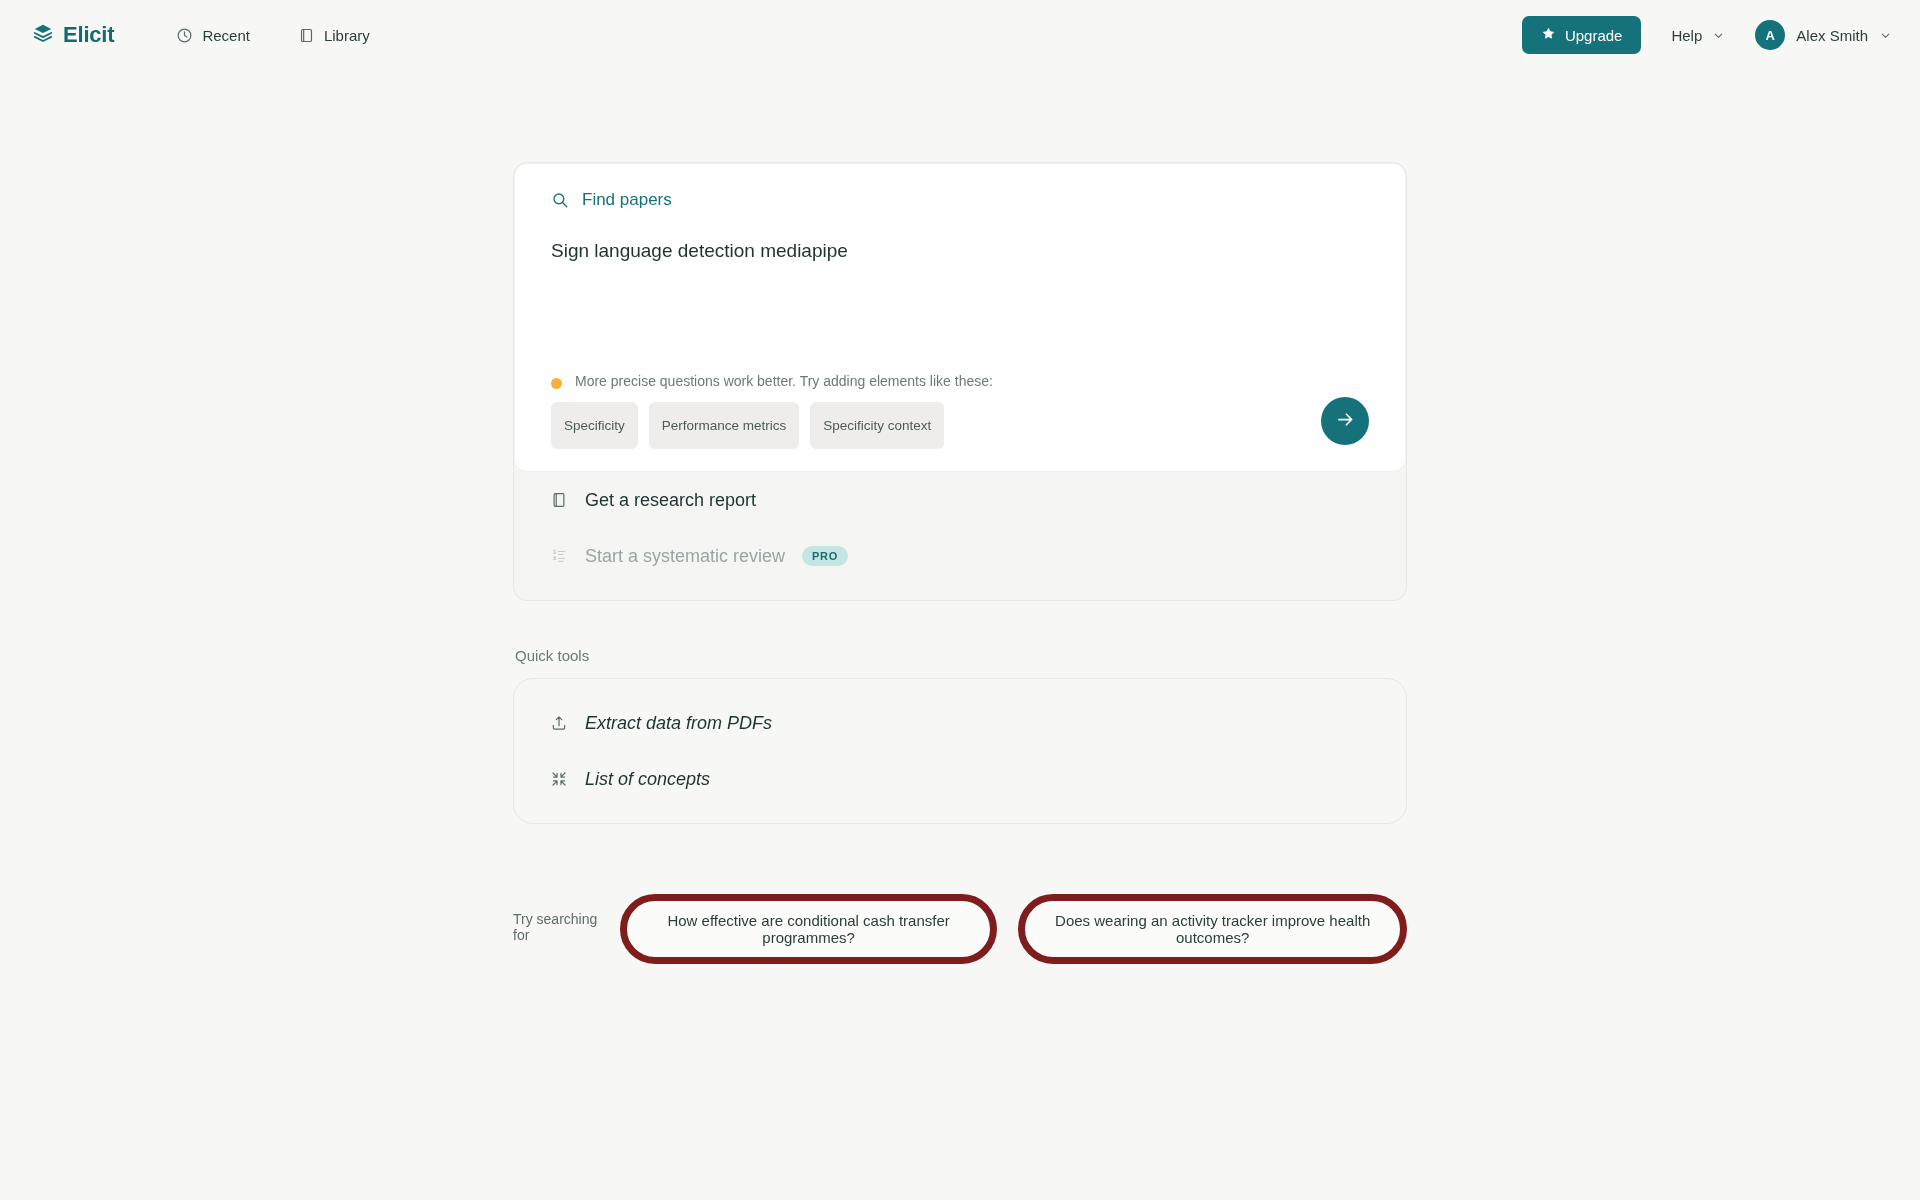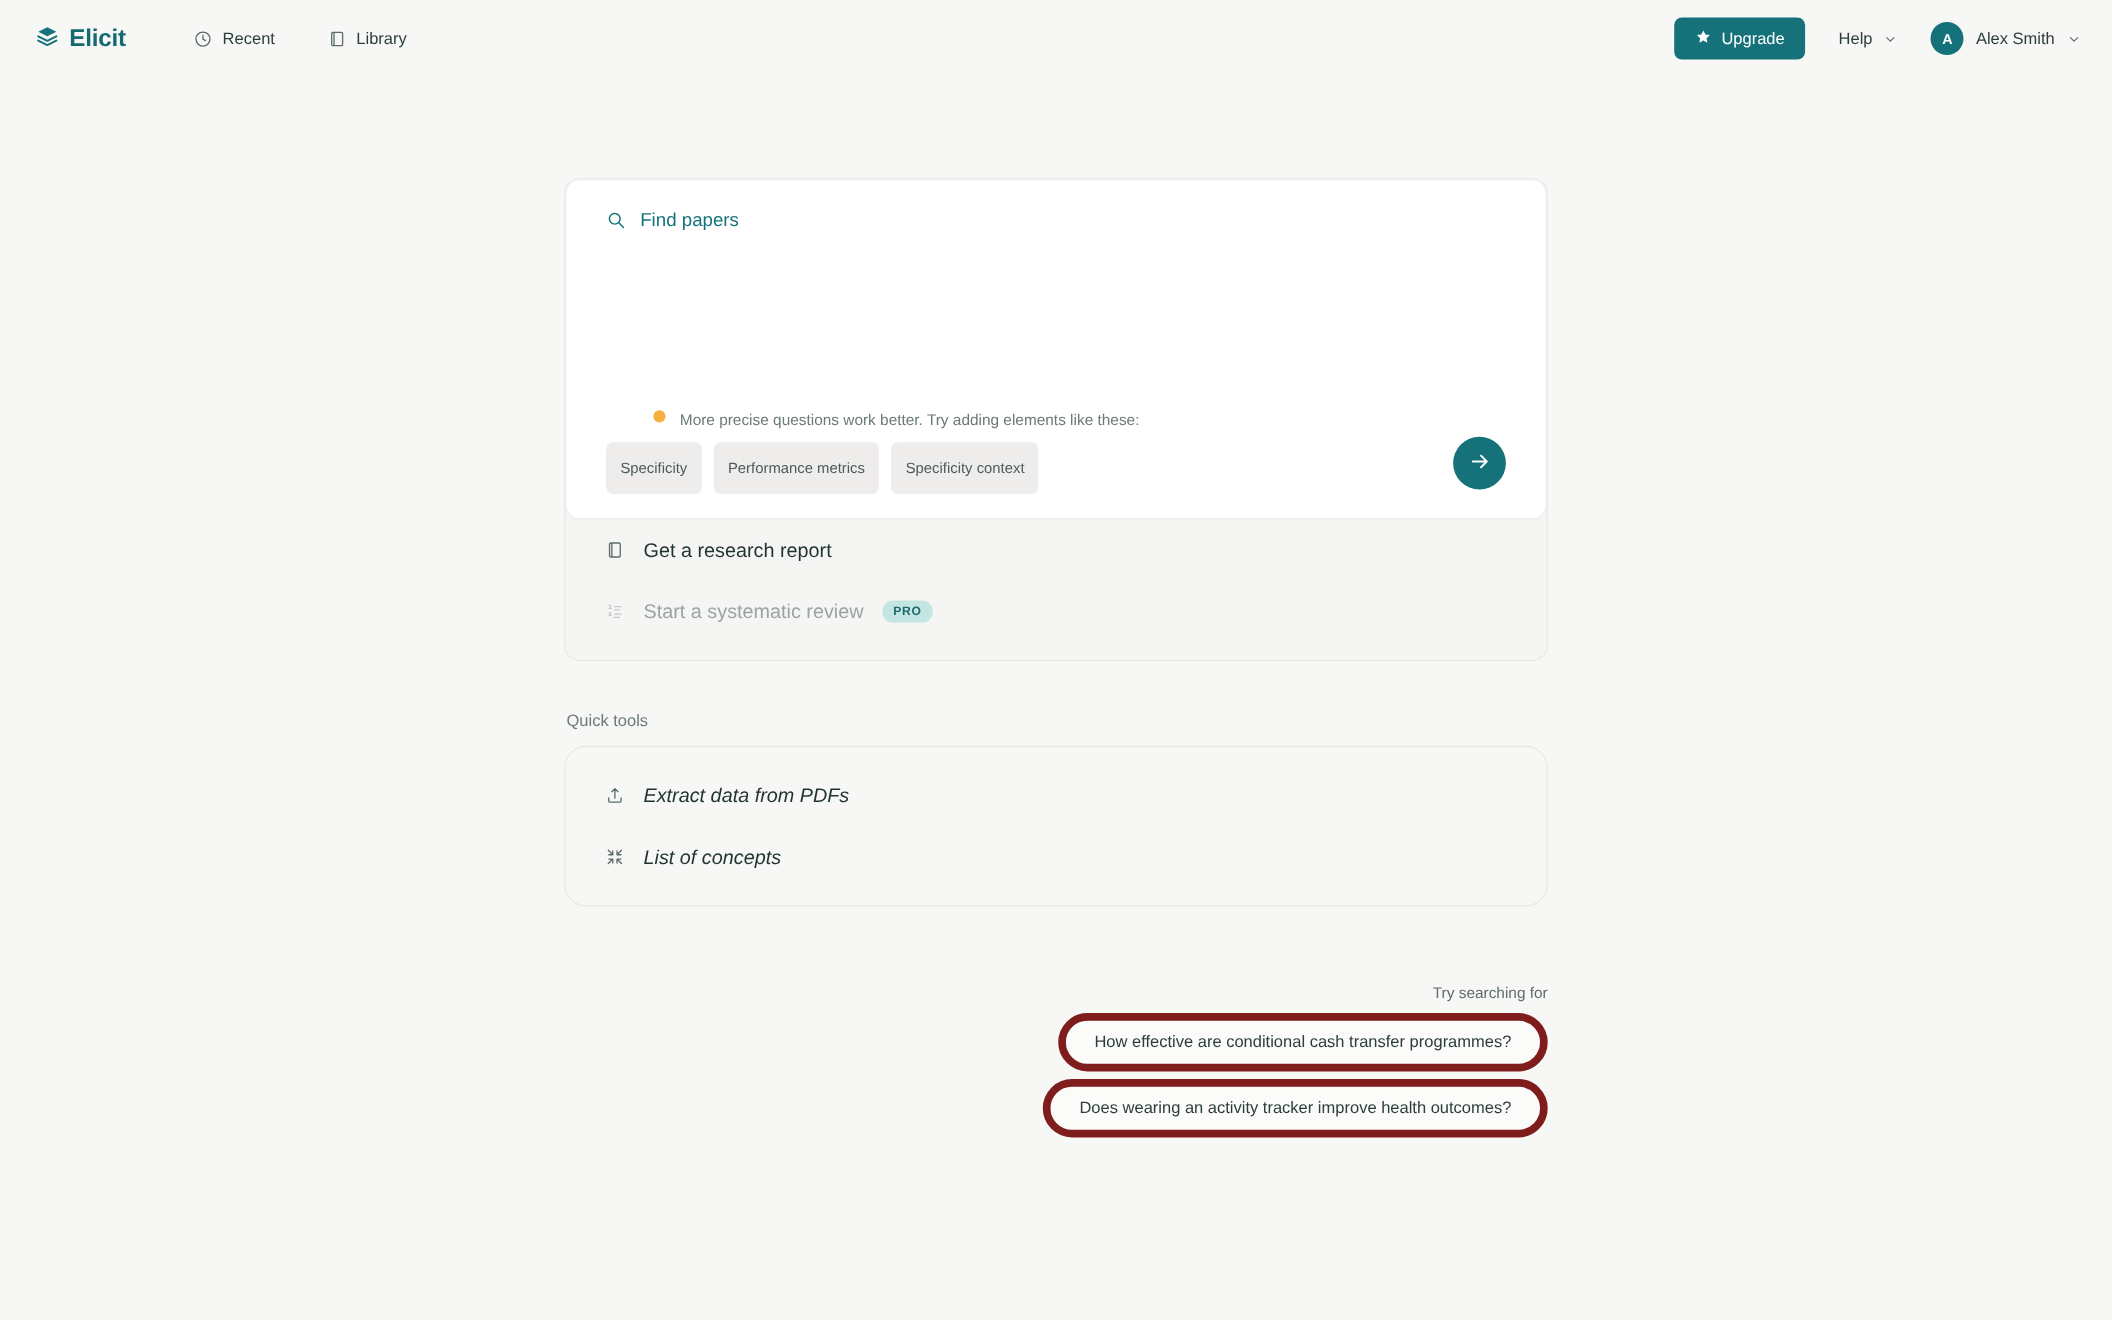--- a/index.html
+++ b/index.html
@@ -148,25 +148,24 @@
   .hint-row {
     margin-top: auto;
     display: flex;
     align-items: flex-end;
     justify-content: space-between;
     gap: 24px;
   }
   .hint-block { flex: 1; }
   .hint-line {
     display: flex;
-    align-items: flex-start;
+    align-items: flex-end;
     gap: 13px;
     font-size: 14px;
     color: #6b7a77;
-    margin-left: 43px;
   }
   .hint-dot {
     width: 11px; height: 11px;
     border-radius: 50%;
     background: #f5b03e;
     flex: none;
   }
   .chips {
     display: flex;
     gap: 11px;
@@ -242,23 +241,23 @@
     height: 56px;
     cursor: pointer;
   }
   .tool-row .icon { display: flex; color: #5a6c69; flex: none; }
   .tool-label { font-size: 18px; color: #1f3330; }
 
   
   .suggest-wrap {
     margin-top: 70px;
     display: flex;
-    flex-direction: column;
-    align-items: flex-end;
-    gap: 7px;
+    flex-direction: row;
+    align-items: center;
+    gap: 21px;
   }
   .suggest-title {
     font-size: 14px;
     color: #5f6d6a;
     margin-bottom: 4px;
   }
   .suggest-pill {
     border: 7px solid #7f1d1d;
     background: #fbfbfa;
     border-radius: 999px;
@@ -344,20 +343,21 @@
         <div class="search-mode">
           <span class="icon">
             <svg width="18" height="18" viewBox="0 0 24 24" fill="none" stroke="currentColor" stroke-width="1.8">
               <circle cx="10.5" cy="10.5" r="6.5"></circle>
                 <path d="M15.4 15.4L21 21" stroke-linecap="round"></path>
             </svg>
           </span>
           <span>Find papers</span>
         </div>
 
+        <div class="query-text">Sign language detection mediapipe</div>
 
         <div class="hint-row">
           <div class="hint-block">
             <div class="hint-line">
               <span class="hint-dot"></span>
               <span>More precise questions work better. Try adding elements like these:</span>
             </div>
             <div class="chips">
               <button class="chip">Specificity</button>
               <button class="chip">Performance metrics</button>

